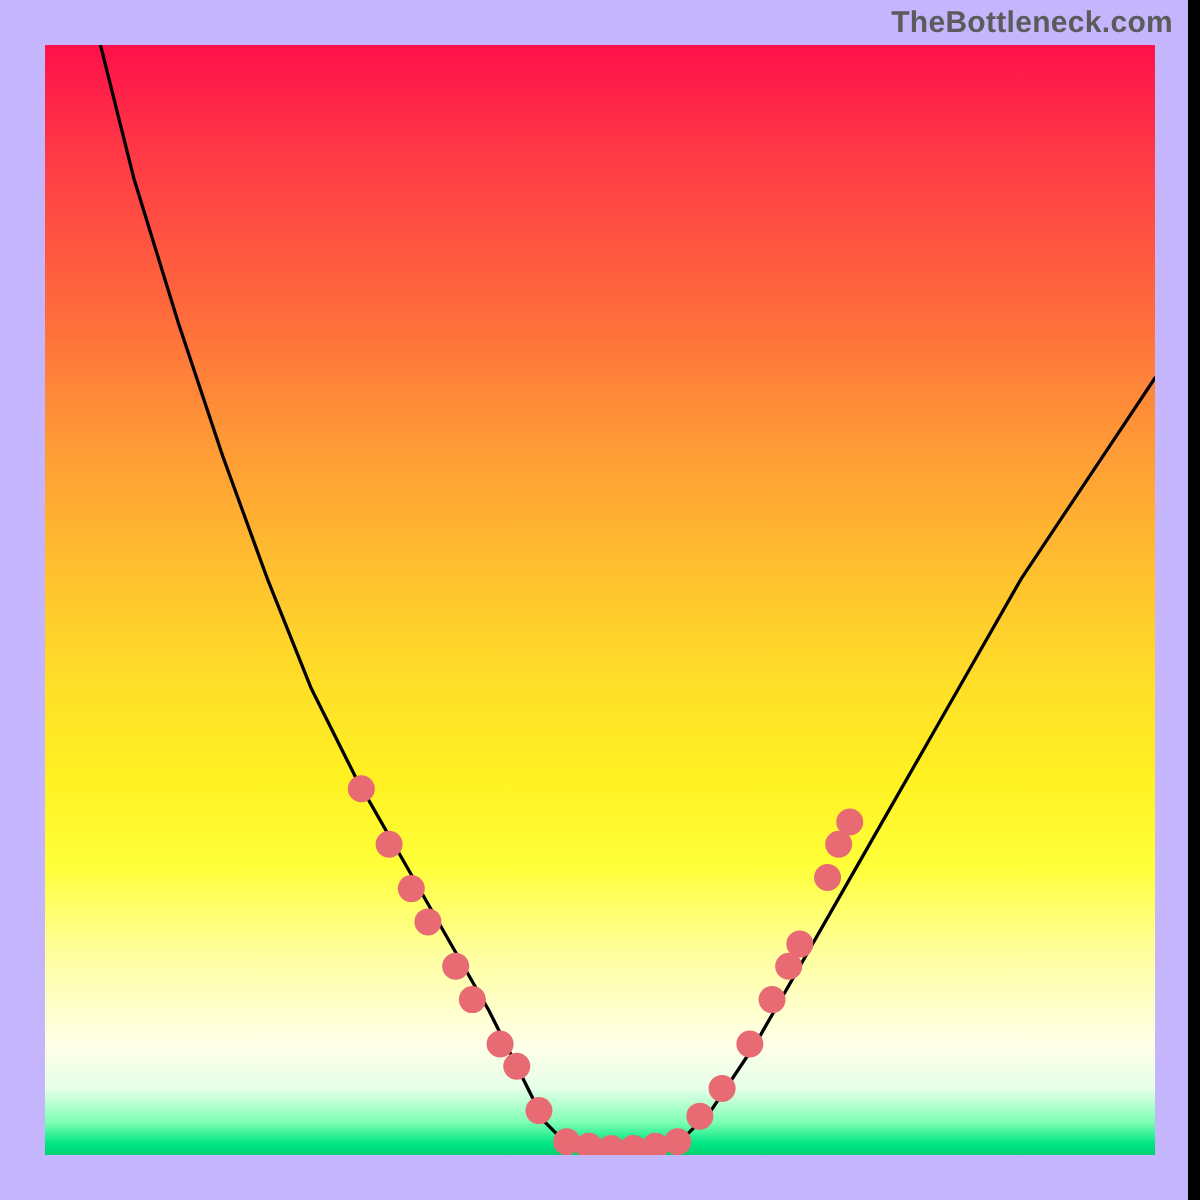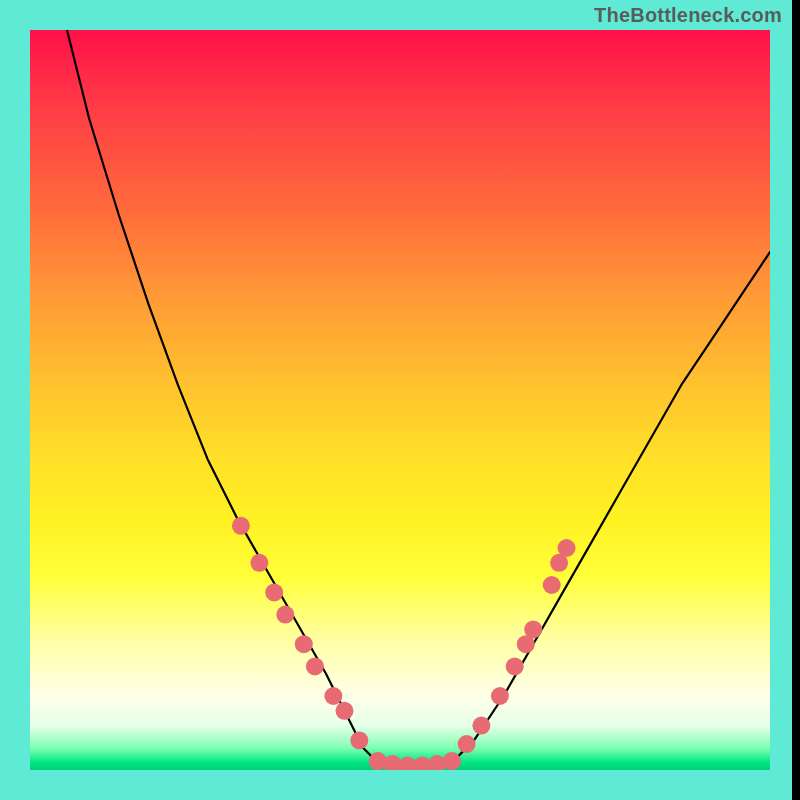--- a/index.html
+++ b/index.html
@@ -8,21 +8,21 @@
     width: 800px;
     height: 800px;
     background: #000;
     font-family: Arial, Helvetica, sans-serif;
     overflow: hidden;
   }
   .frame {
     position: relative;
     width: 792px;
     height: 800px;
-    background: #5eead4;
+    background: #c4b5fd;
   }
   .watermark {
     position: absolute;
     top: 4px;
     right: 10px;
     color: #5b5b5b;
     font-size: 20px;
     font-weight: bold;
     letter-spacing: 0.2px;
     z-index: 20;

